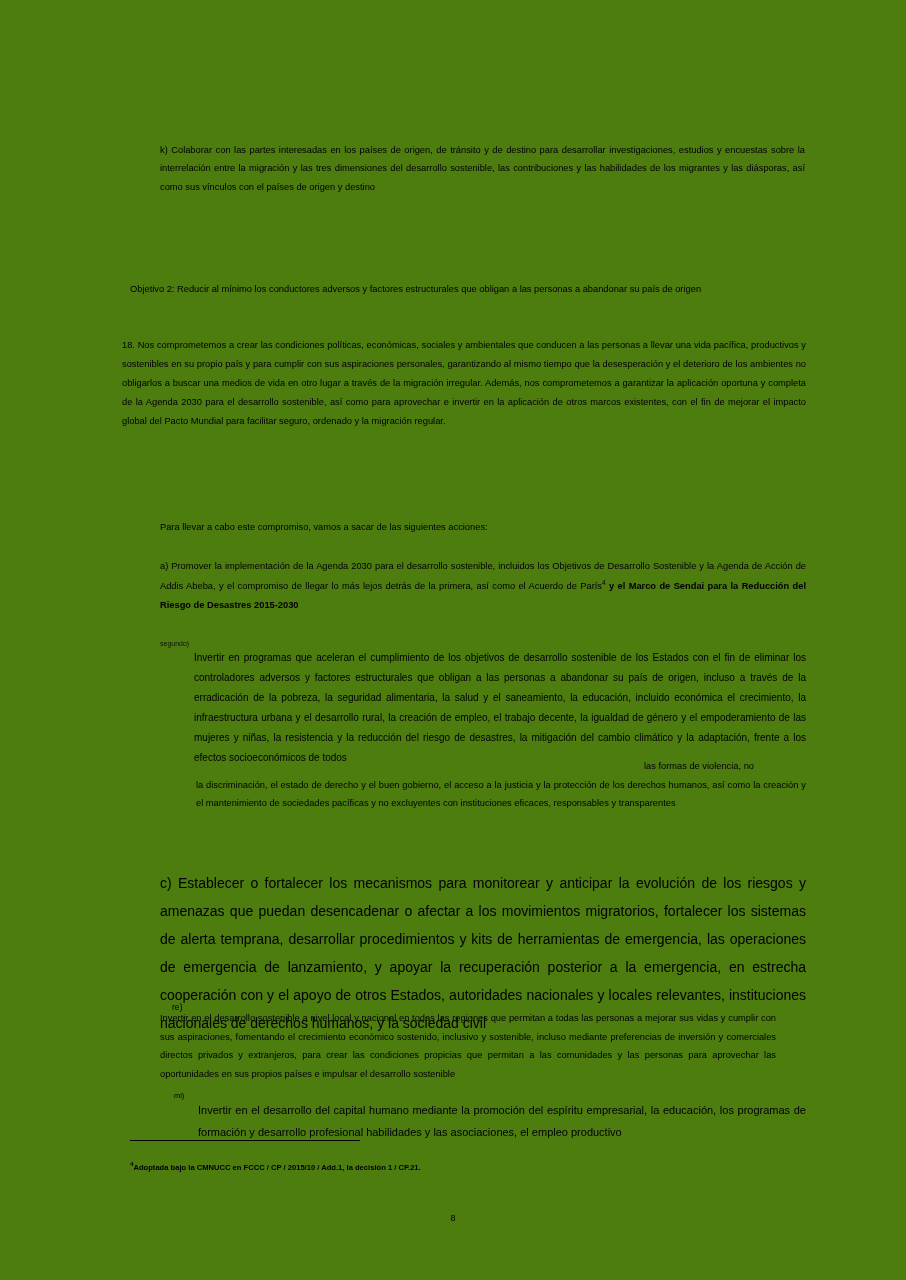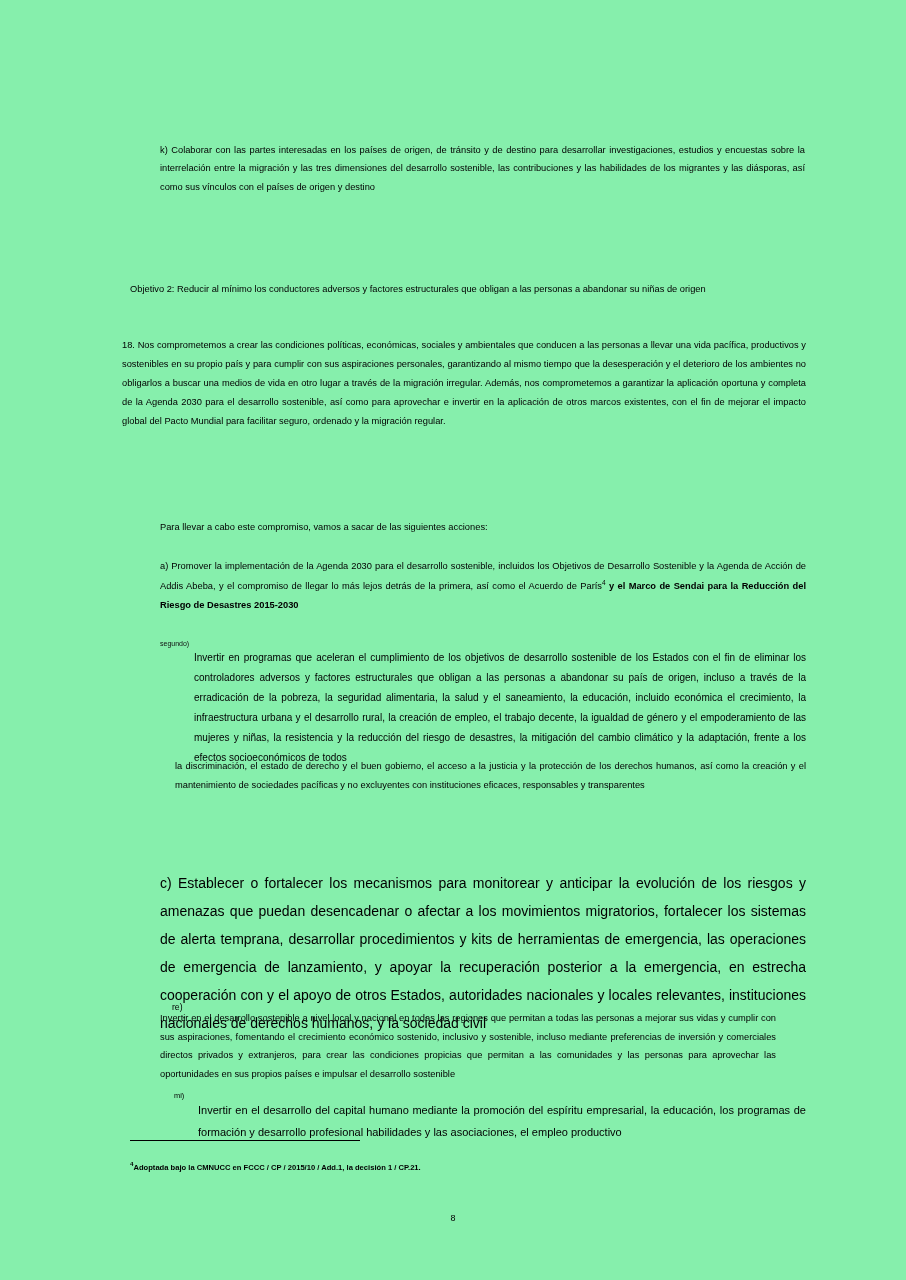--- a/index.html
+++ b/index.html
@@ -8,21 +8,21 @@
     background: #ffffff;
   }
   body {
     font-family: "Liberation Sans", sans-serif;
     color: #000000;
   }
   .page {
     position: relative;
     width: 906px;
     height: 1280px;
-    background: #86efac;
+    background: #4d7c0f;
     overflow: hidden;
     box-sizing: border-box;
   }
   .content {
     position: absolute;
     left: 0;
     top: 0;
     width: 906px;
   }
   
@@ -114,21 +114,21 @@
     line-height: 2.0;
     text-align: justify;
   }
   .frag-right {
     display: block;
     text-align: right;
     padding-right: 52px;
   }
   .frag-rest {
     display: block;
-    margin-left: 15px;
+    margin-left: 36px;
     text-align: justify;
   }
   .item-c {
     position: absolute;
     left: 160px;
     top: 855px;
     width: 646px;
     font-size: 14px;
     line-height: 2.0;
     text-align: justify;
@@ -202,36 +202,37 @@
   }
 </style>
 </head>
 <body>
 
 <div class="page">
   <div class="content">
 
     <p class="para para-k">k) Colaborar con las partes interesadas en los países de origen, de tránsito y de destino para desarrollar investigaciones, estudios y encuestas sobre la interrelación entre la migración y las tres dimensiones del desarrollo sostenible, las contribuciones y las habilidades de los migrantes y las diásporas, así como sus vínculos con el países de origen y destino</p>
 
-    <p class="objective">Objetivo 2: Reducir al mínimo los conductores adversos y factores estructurales que obligan a las personas a abandonar su niñas de origen</p>
+    <p class="objective">Objetivo 2: Reducir al mínimo los conductores adversos y factores estructurales que obligan a las personas a abandonar su país de origen</p>
 
     <p class="para-18">18. Nos comprometemos a crear las condiciones políticas, económicas, sociales y ambientales que conducen a las personas a llevar una vida pacífica, productivos y sostenibles en su propio país y para cumplir con sus aspiraciones personales, garantizando al mismo tiempo que la desesperación y el deterioro de los ambientes no obligarlos a buscar una medios de vida en otro lugar a través de la migración irregular. Además, nos comprometemos a garantizar la aplicación oportuna y completa de la Agenda 2030 para el desarrollo sostenible, así como para aprovechar e invertir en la aplicación de otros marcos existentes, con el fin de mejorar el impacto global del Pacto Mundial para facilitar seguro, ordenado y la migración regular.</p>
 
     <p class="lead-in">Para llevar a cabo este compromiso, vamos a sacar de las siguientes acciones:</p>
 
     <p class="item-a">
       <span>a) Promover la implementación de la Agenda 2030 para el desarrollo sostenible, incluidos los Objetivos de Desarrollo Sostenible y la Agenda de Acción de Addis Abeba, y el compromiso de llegar lo más lejos detrás de la primera, así como el Acuerdo de París</span><span class="sup">4</span><span class="bold"> y el Marco de Sendai para la Reducción del Riesgo de Desastres 2015-2030</span>
     </p>
 
     <div class="item-b-wrap">
       <span class="item-b-label">segundo)</span>
       <p class="item-b-body">Invertir en programas que aceleran el cumplimiento de los objetivos de desarrollo sostenible de los Estados con el fin de eliminar los controladores adversos y factores estructurales que obligan a las personas a abandonar su país de origen, incluso a través de la erradicación de la pobreza, la seguridad alimentaria, la salud y el saneamiento, la educación, incluido económica el crecimiento, la infraestructura urbana y el desarrollo rural, la creación de empleo, el trabajo decente, la igualdad de género y el empoderamiento de las mujeres y niñas, la resistencia y la reducción del riesgo de desastres, la mitigación del cambio climático y la adaptación, frente a los efectos socioeconómicos de todos</p>
     </div>
 
     <div class="item-b-frag">
+      <span class="frag-right">las formas de violencia, no</span>
       <span class="frag-rest">la discriminación, el estado de derecho y el buen gobierno, el acceso a la justicia y la protección de los derechos humanos, así como la creación y el mantenimiento de sociedades pacíficas y no excluyentes con instituciones eficaces, responsables y transparentes</span>
     </div>
 
     <p class="item-c">c) Establecer o fortalecer los mecanismos para monitorear y anticipar la evolución de los riesgos y amenazas que puedan desencadenar o afectar a los movimientos migratorios, fortalecer los sistemas de alerta temprana, desarrollar procedimientos y kits de herramientas de emergencia, las operaciones de emergencia de lanzamiento, y apoyar la recuperación posterior a la emergencia, en estrecha cooperación con y el apoyo de otros Estados, autoridades nacionales y locales relevantes, instituciones nacionales de derechos humanos, y la sociedad civil</p>
 
     <div class="item-d-wrap">
       <span class="item-d-label">re)</span>
       <p class="item-d-body">Invertir en el desarrollo sostenible a nivel local y nacional en todas las regiones que permitan a todas las personas a mejorar sus vidas y cumplir con sus aspiraciones, fomentando el crecimiento económico sostenido, inclusivo y sostenible, incluso mediante preferencias de inversión y comerciales directos privados y extranjeros, para crear las condiciones propicias que permitan a las comunidades y las personas para aprovechar las oportunidades en sus propios países e impulsar el desarrollo sostenible</p>
     </div>
 

